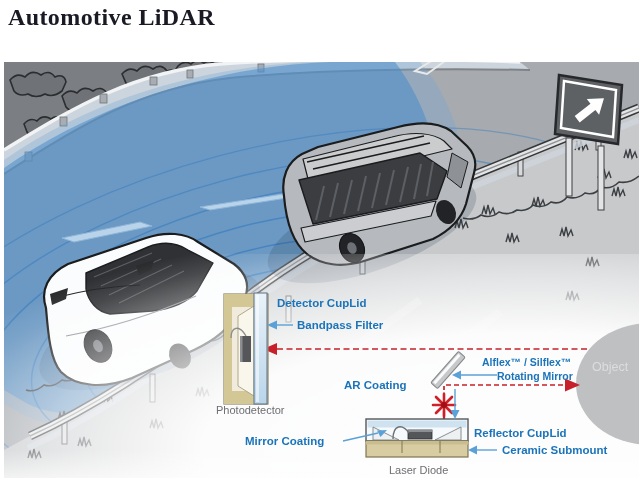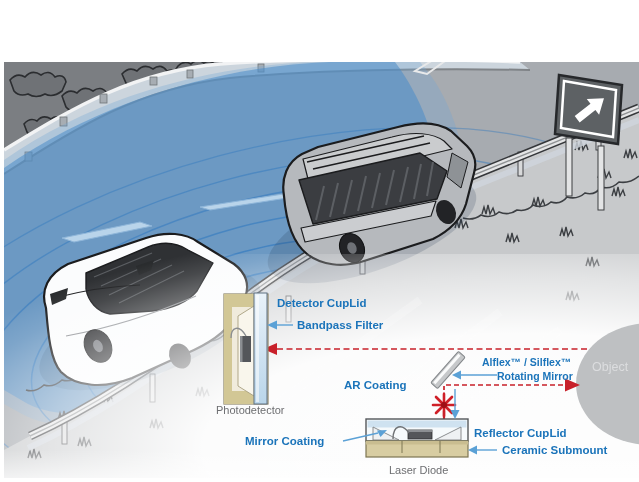--- a/index.html
+++ b/index.html
@@ -11,20 +11,21 @@
   text{font-family:"Liberation Sans",sans-serif;}
   .lbl{font-size:11.5px;font-weight:700;fill:#1b74ba;}
   .lbl-sm{font-size:10.5px;font-weight:700;fill:#1b74ba;}
   .cap{font-size:11px;font-weight:400;fill:#6d6e71;}
   .obj{font-size:12.5px;font-weight:400;fill:#dcdddf;}
 </style>
 </head>
 <body>
 
 <div class="stage">
+  <div class="title">Automotive LiDAR</div>
 
   <svg width="639" height="482" viewBox="0 0 639 482">
     <defs>
       <clipPath id="sceneClip">
           <rect x="4" y="62" width="635" height="416"></rect>
         </clipPath>
       <radialGradient id="ovl" cx="0.82" cy="0.85" r="1.0">
         <stop offset="0" stop-color="#fff" stop-opacity="0.97"></stop>
         <stop offset="0.5" stop-color="#fff" stop-opacity="0.95"></stop>
         <stop offset="0.75" stop-color="#fff" stop-opacity="0.5"></stop>

